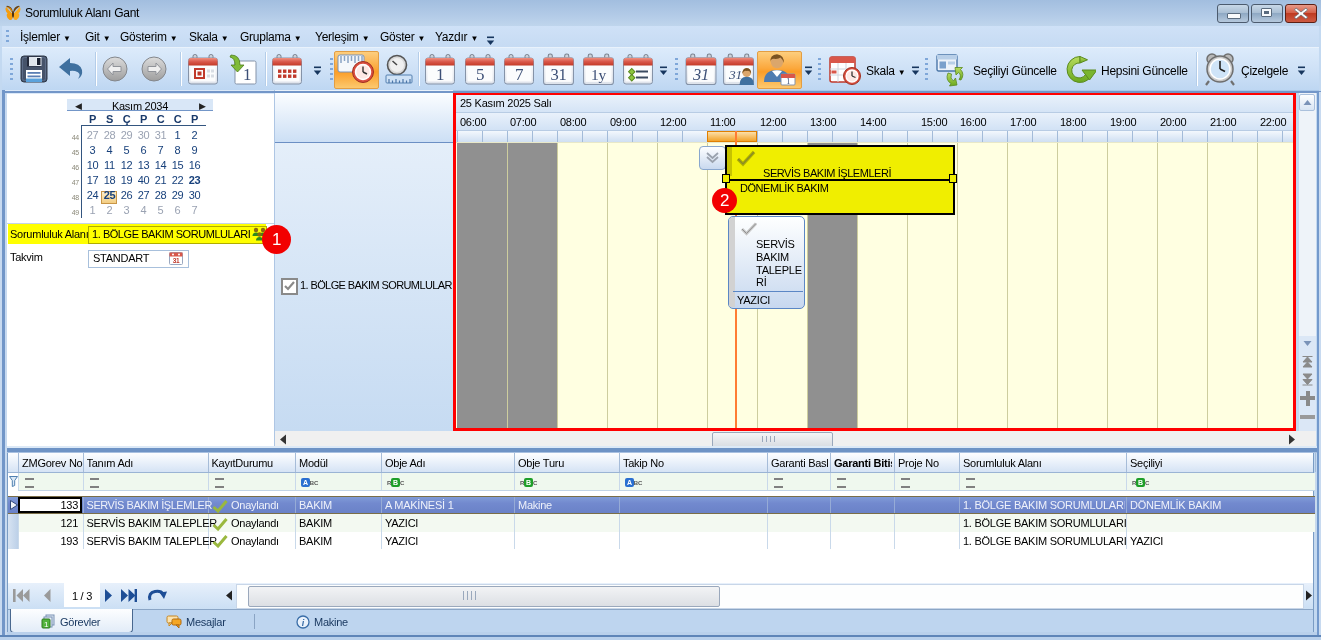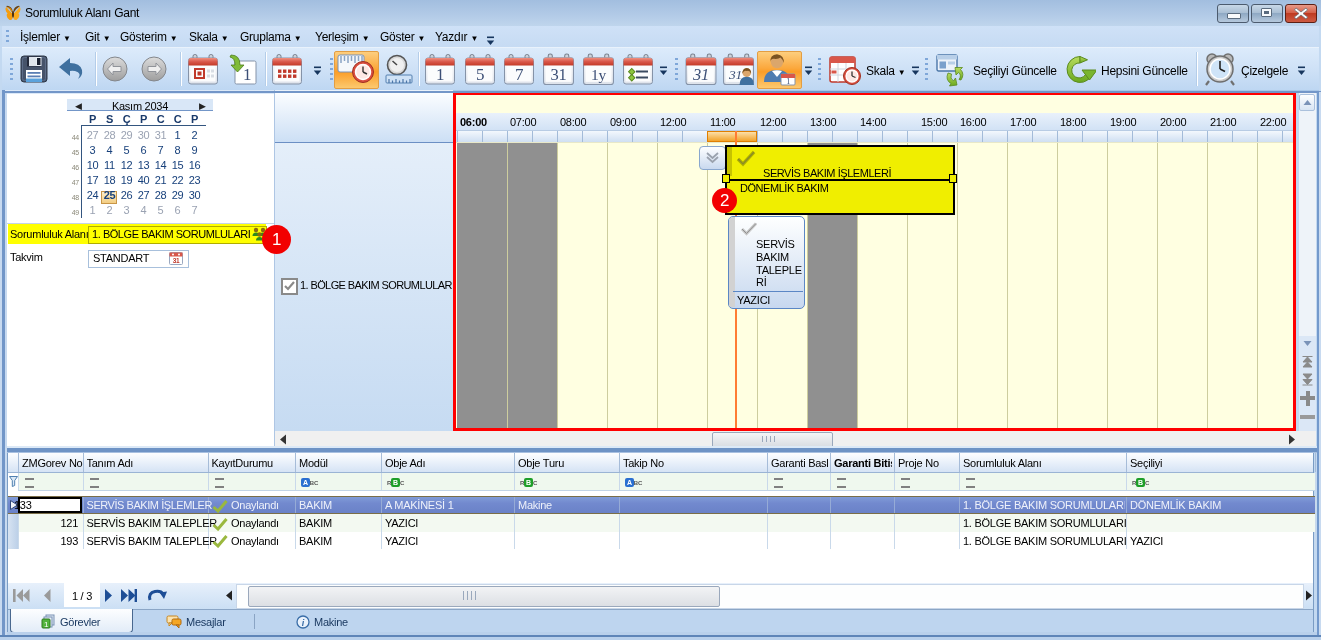--- a/index.html
+++ b/index.html
@@ -358,21 +358,21 @@
         <span style="position:absolute;left:51.0px;top:30px;width:17px;text-align:center;color:#17407b;font-weight:normal;">13</span>
         <span style="position:absolute;left:68.0px;top:30px;width:17px;text-align:center;color:#17407b;font-weight:normal;">14</span>
         <span style="position:absolute;left:85.0px;top:30px;width:17px;text-align:center;color:#17407b;font-weight:normal;">15</span>
         <span style="position:absolute;left:102.0px;top:30px;width:17px;text-align:center;color:#17407b;font-weight:normal;">16</span>
         <span style="position:absolute;left:0.0px;top:45px;width:17px;text-align:center;color:#17407b;font-weight:normal;">17</span>
         <span style="position:absolute;left:17.0px;top:45px;width:17px;text-align:center;color:#17407b;font-weight:normal;">18</span>
         <span style="position:absolute;left:34.0px;top:45px;width:17px;text-align:center;color:#17407b;font-weight:normal;">19</span>
         <span style="position:absolute;left:51.0px;top:45px;width:17px;text-align:center;color:#17407b;font-weight:normal;">40</span>
         <span style="position:absolute;left:68.0px;top:45px;width:17px;text-align:center;color:#17407b;font-weight:normal;">21</span>
         <span style="position:absolute;left:85.0px;top:45px;width:17px;text-align:center;color:#17407b;font-weight:normal;">22</span>
-        <span style="position:absolute;left:102.0px;top:45px;width:17px;text-align:center;color:#17407b;font-weight:normal;">23</span>
+        <span style="position:absolute;left:102.0px;top:45px;width:17px;text-align:center;color:#17407b;font-weight:bold;">23</span>
         <span style="position:absolute;left:0.0px;top:60px;width:17px;text-align:center;color:#17407b;font-weight:normal;">24</span>
         <span style="position:absolute;left:17.0px;top:60px;width:17px;text-align:center;color:#17407b;font-weight:bold;">25</span>
         <span style="position:absolute;left:34.0px;top:60px;width:17px;text-align:center;color:#17407b;font-weight:normal;">26</span>
         <span style="position:absolute;left:51.0px;top:60px;width:17px;text-align:center;color:#17407b;font-weight:normal;">27</span>
         <span style="position:absolute;left:68.0px;top:60px;width:17px;text-align:center;color:#17407b;font-weight:normal;">28</span>
         <span style="position:absolute;left:85.0px;top:60px;width:17px;text-align:center;color:#17407b;font-weight:normal;">29</span>
         <span style="position:absolute;left:102.0px;top:60px;width:17px;text-align:center;color:#17407b;font-weight:normal;">30</span>
         <span style="position:absolute;left:0.0px;top:75px;width:17px;text-align:center;color:#9aa2b2;font-weight:normal;">1</span>
         <span style="position:absolute;left:17.0px;top:75px;width:17px;text-align:center;color:#9aa2b2;font-weight:normal;">2</span>
         <span style="position:absolute;left:34.0px;top:75px;width:17px;text-align:center;color:#9aa2b2;font-weight:normal;">3</span>
@@ -438,22 +438,25 @@
         <div style="position:absolute;left:451px;top:47px;width:1px;height:286px;background:#cdcd9e;"></div>
         <div style="position:absolute;left:501px;top:47px;width:1px;height:286px;background:#cdcd9e;"></div>
         <div style="position:absolute;left:551px;top:47px;width:1px;height:286px;background:#cdcd9e;"></div>
         <div style="position:absolute;left:601px;top:47px;width:1px;height:286px;background:#cdcd9e;"></div>
         <div style="position:absolute;left:651px;top:47px;width:1px;height:286px;background:#cdcd9e;"></div>
         <div style="position:absolute;left:701px;top:47px;width:1px;height:286px;background:#cdcd9e;"></div>
         <div style="position:absolute;left:751px;top:47px;width:1px;height:286px;background:#cdcd9e;"></div>
         <div style="position:absolute;left:801px;top:47px;width:1px;height:286px;background:#cdcd9e;"></div>
       </div>
 
+    <div class="abs" style="left:0;top:0;width:837px;height:17px;background:linear-gradient(#e9f1fb,#d5e4f6);border-bottom:1px solid #b8cce4;">
+      <div class="abs" style="left:4px;top:2px;">25 Kasım 2025 Salı</div>
+    </div>
     <div class="abs" id="timerow" style="left:0;top:18px;width:837px;height:17px;background:linear-gradient(#e9f1fb,#d2e2f5);border-bottom:1px solid #b8cce4;">
-        <span style="position:absolute;left:4px;top:2.5px;font-weight:bold;">06:00</span>
+        <span style="position:absolute;left:4px;top:2.5px;">06:00</span>
         <span style="position:absolute;left:54px;top:2.5px;">07:00</span>
         <span style="position:absolute;left:104px;top:2.5px;">08:00</span>
         <span style="position:absolute;left:154px;top:2.5px;">09:00</span>
         <span style="position:absolute;left:204px;top:2.5px;">12:00</span>
         <span style="position:absolute;left:254px;top:2.5px;">11:00</span>
         <span style="position:absolute;left:304px;top:2.5px;">12:00</span>
         <span style="position:absolute;left:354px;top:2.5px;">13:00</span>
         <span style="position:absolute;left:404px;top:2.5px;">14:00</span>
         <span style="position:absolute;left:465px;top:2.5px;">15:00</span>
         <span style="position:absolute;left:504px;top:2.5px;">16:00</span>
@@ -645,21 +648,21 @@
       <div class="abs" style="left:611px;top:44px;width:1px;height:16px;background:#96abd6;"></div>
       <div class="abs" style="left:759px;top:44px;width:1px;height:16px;background:#96abd6;"></div>
       <div class="abs" style="left:822px;top:44px;width:1px;height:16px;background:#96abd6;"></div>
       <div class="abs" style="left:886px;top:44px;width:1px;height:16px;background:#96abd6;"></div>
       <div class="abs" style="left:951px;top:44px;width:1px;height:16px;background:#96abd6;"></div>
       <div class="abs" style="left:1118px;top:44px;width:1px;height:16px;background:#96abd6;"></div>
       <svg class="abs" style="left:2px;top:47px" width="8" height="10" viewBox="0 0 8 10">
         <path d="M0.5 0.5 L7.5 5 L0.5 9.5 Z" fill="#f0f4fa" stroke="#30487a"></path>
       </svg>
       <div class="abs" style="left:10px;top:43.5px;width:64px;height:16.5px;background:#fff;border:2px solid #000;box-sizing:border-box;"></div>
-      <div class="abs" style="left:6px;top:46px;width:56px;">133</div>
+      <div class="abs" style="left:14px;top:46px;width:56px;text-align:right;">133</div>
       <div class="abs" style="left:78.5px;top:46px;white-space:nowrap;overflow:hidden;width:125px;color:#eef1fa;letter-spacing:-0.45px;">SERVİS BAKIM İŞLEMLER</div>
       <div class="abs" style="left:291px;top:46px;white-space:nowrap;overflow:hidden;width:81px;color:#eef1fa;">BAKIM</div>
       <div class="abs" style="left:377px;top:46px;white-space:nowrap;overflow:hidden;width:128px;color:#eef1fa;">A MAKİNESİ 1</div>
       <div class="abs" style="left:510px;top:46px;white-space:nowrap;overflow:hidden;width:100px;color:#eef1fa;">Makine</div>
       <div class="abs" style="left:955px;top:46px;white-space:nowrap;overflow:hidden;width:162px;color:#eef1fa;">1. BÖLGE BAKIM SORUMLULARI</div>
       <div class="abs" style="left:1122px;top:46px;white-space:nowrap;overflow:hidden;width:184px;color:#eef1fa;">DÖNEMLİK BAKIM</div>
       <svg class="abs" style="left:204px;top:46.5px" width="16" height="13" viewBox="0 0 16 13">
         <path d="M1.5 7 L6 11 L14.5 1" fill="none" stroke="#9ab83e" stroke-width="3"></path>
       </svg>
       <div class="abs" style="left:223px;top:46px;color:#eef1fa;">Onaylandı</div>

